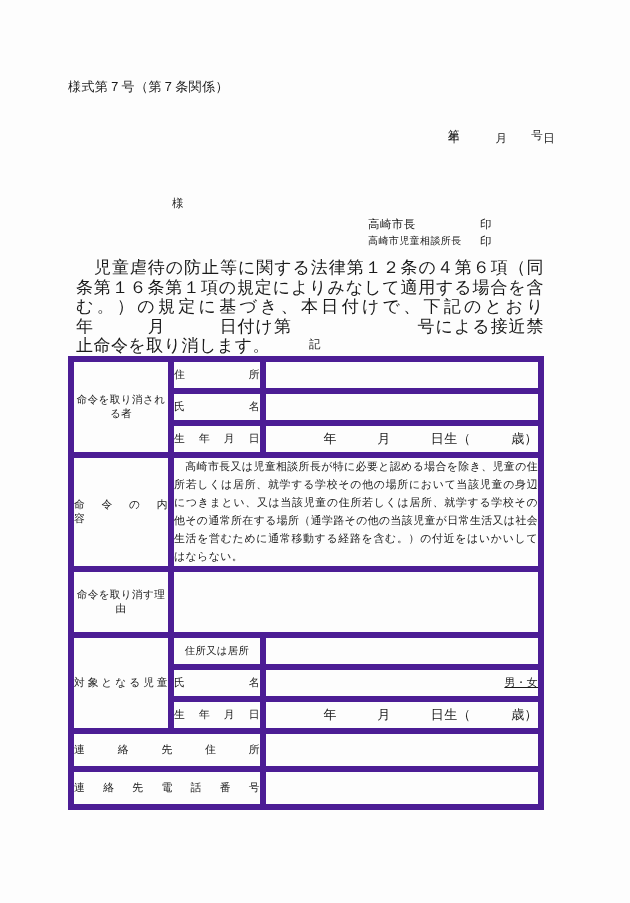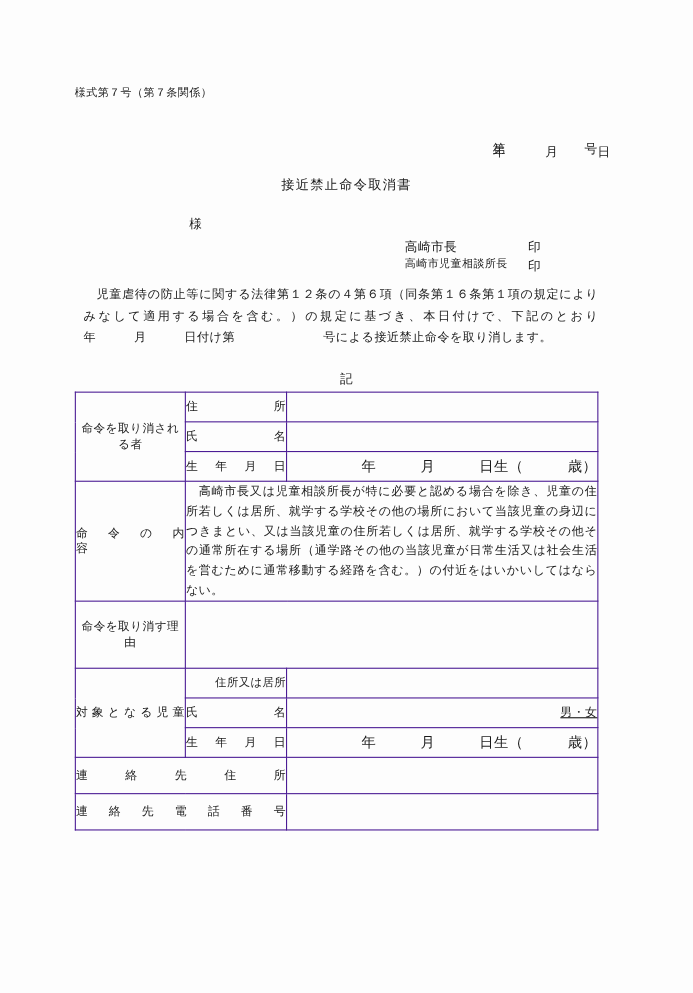--- a/index.html
+++ b/index.html
@@ -28,21 +28,21 @@
     white-space: pre;
     font-size: 11px;
     line-height: 1;
     letter-spacing: 0.4px;
   }
 
   
   #form-number {
     left: 68px;
     top: 80px;
-    font-size: 10px;
+    font-size: 13px;
   }
 
   #doc-number-line {
     left: 448px;
     top: 130px;
     font-size: 11.5px;
   }
   #doc-date-line {
     left: 448px;
     top: 133px;
@@ -82,21 +82,21 @@
   }
   #seal-mayor { top: 219px; }
   #seal-center { top: 236px; }
 
   
   #body-paragraph {
     position: absolute;
     left: 76px;
     top: 258px;
     width: 468px;
-    font-size: 11px;
+    font-size: 17px;
     line-height: 19.5px;
     letter-spacing: 0.45px;
     text-align: justify;
     white-space: pre-wrap;
   }
 
   #record-label {
     left: 0;
     right: 0;
     top: 339px;
@@ -109,21 +109,21 @@
   #main-table {
     position: absolute;
     left: 68px;
     top: 356px;
     width: 476px;
     border-collapse: collapse;
     table-layout: fixed;
     font-size: 11px;
   }
   #main-table td {
-    border: 1px solid #4c1d95;
+    border: 6px solid #4c1d95;
     padding: 0;
     vertical-align: middle;
     letter-spacing: 0.4px;
   }
 
   .col-a { width: 100px; }
   .col-b { width: 92px; }
 
   
   .lbl {
@@ -132,21 +132,21 @@
     padding: 3px 6px;
   }
   .lbl-spread {
     
     text-align: justify;
     text-align-last: justify;
     padding: 4px 10px;
     font-size: 10.8px;
   }
   .lbl-tight {
-    text-align: right;
+    text-align: center;
     font-size: 10.3px;
     padding: 4px 3px;
     letter-spacing: 0.2px;
   }
   .lbl-wide {
     text-align: justify;
     text-align-last: justify;
     padding: 4px 9px;
     font-size: 10.8px;
   }
@@ -186,21 +186,20 @@
 <body>
 
 <div class="page">
 
   <div class="t" id="form-number">様式第７号（第７条関係）</div>
 
   <div class="t" id="doc-number-line">第　　　　　　号</div>
 
   <div class="t" id="doc-date-line">年　　　月　　　日</div>
 
-  <div class="t" id="doc-title">接近禁止命令取消書</div>
 
   <div class="t" id="addressee">様</div>
 
   <div class="t" id="issuer-mayor">高崎市長</div>
   <div class="t seal" id="seal-mayor">印</div>
 
   <div class="t" id="issuer-center">高崎市児童相談所長</div>
   <div class="t seal" id="seal-center">印</div>
 
   <div id="body-paragraph">　児童虐待の防止等に関する法律第１２条の４第６項（同条第１６条第１項の規定によりみなして適用する場合を含む。）の規定に基づき、本日付けで、下記のとおり　　　　　年　　　月　　　日付け第　　　　　　　号による接近禁止命令を取り消します。</div>

